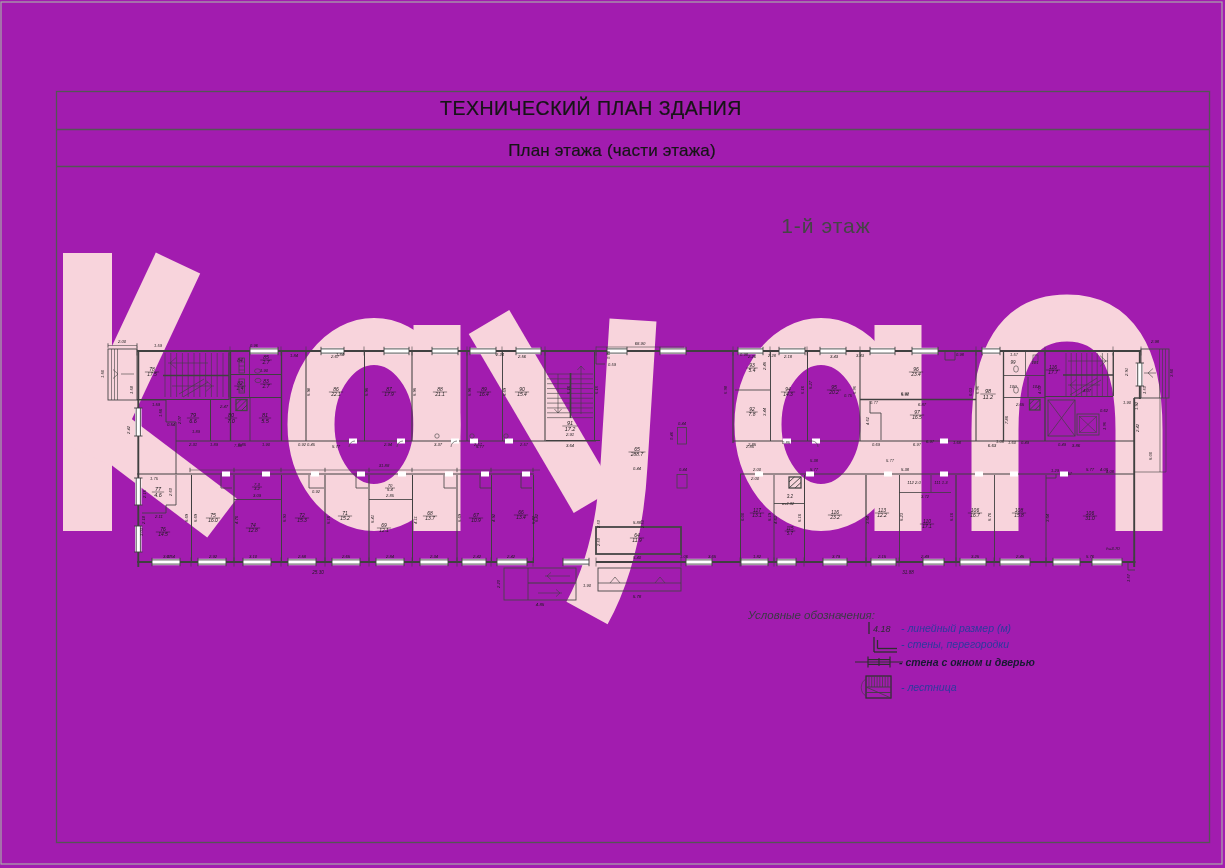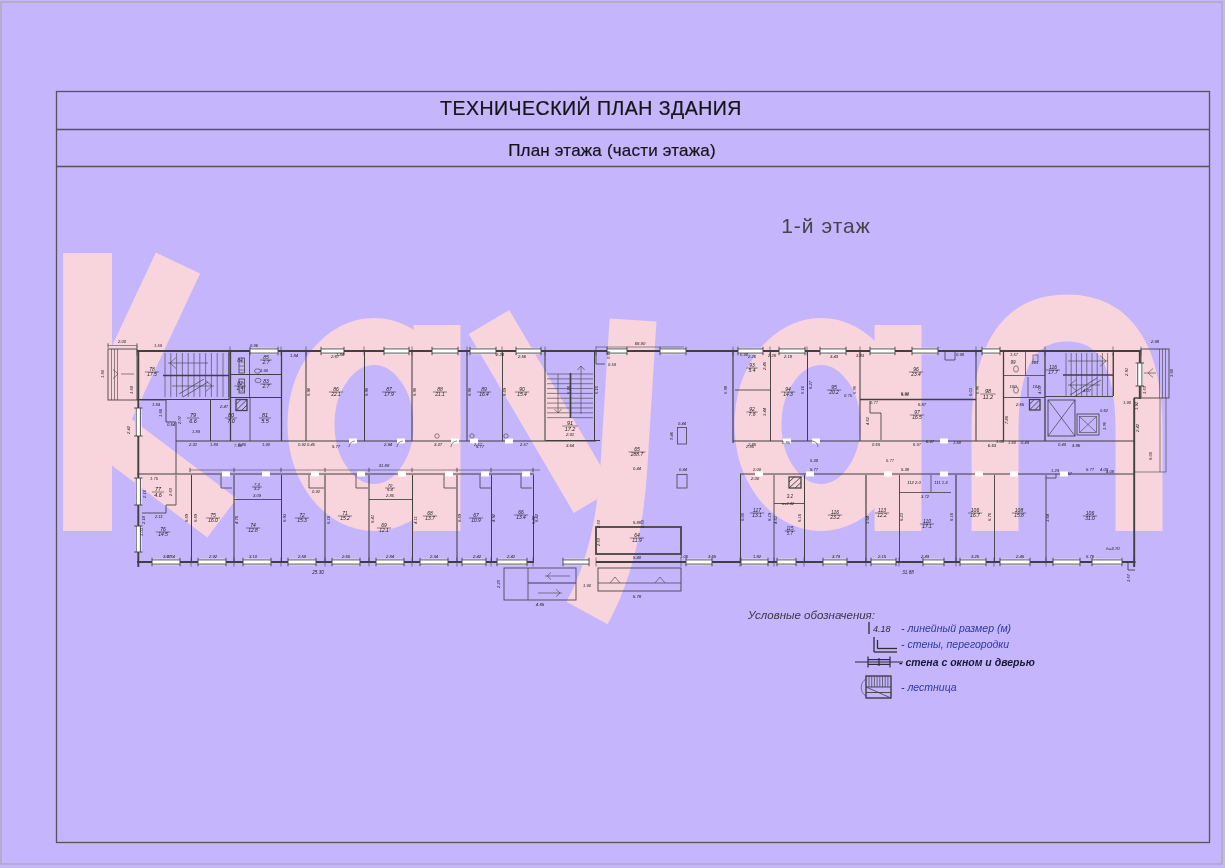--- a/index.html
+++ b/index.html
@@ -1,16 +1,16 @@
 <!DOCTYPE html>
 <html><head>
 <meta charset="utf-8">
 <style>
 html,body{margin:0;padding:0;background:#ffffff;}
-#page{position:relative;width:1225px;height:868px;background:#c4b5fd;overflow:hidden;font-family:"Liberation Sans",sans-serif;}
+#page{position:relative;width:1225px;height:868px;background:#a21caf;overflow:hidden;font-family:"Liberation Sans",sans-serif;}
 </style>
 </head>
 <body>
 <div id="page">
 <svg width="1225" height="868" viewBox="0 0 1225 868">
 
 <rect x="1" y="2" width="1221" height="862" stroke="#a8a8a8" stroke-width="1.2" fill="none"></rect>
 
 <rect x="56.5" y="91.5" width="1153" height="751" stroke="#555555" stroke-width="1.3" fill="none"></rect>
 

